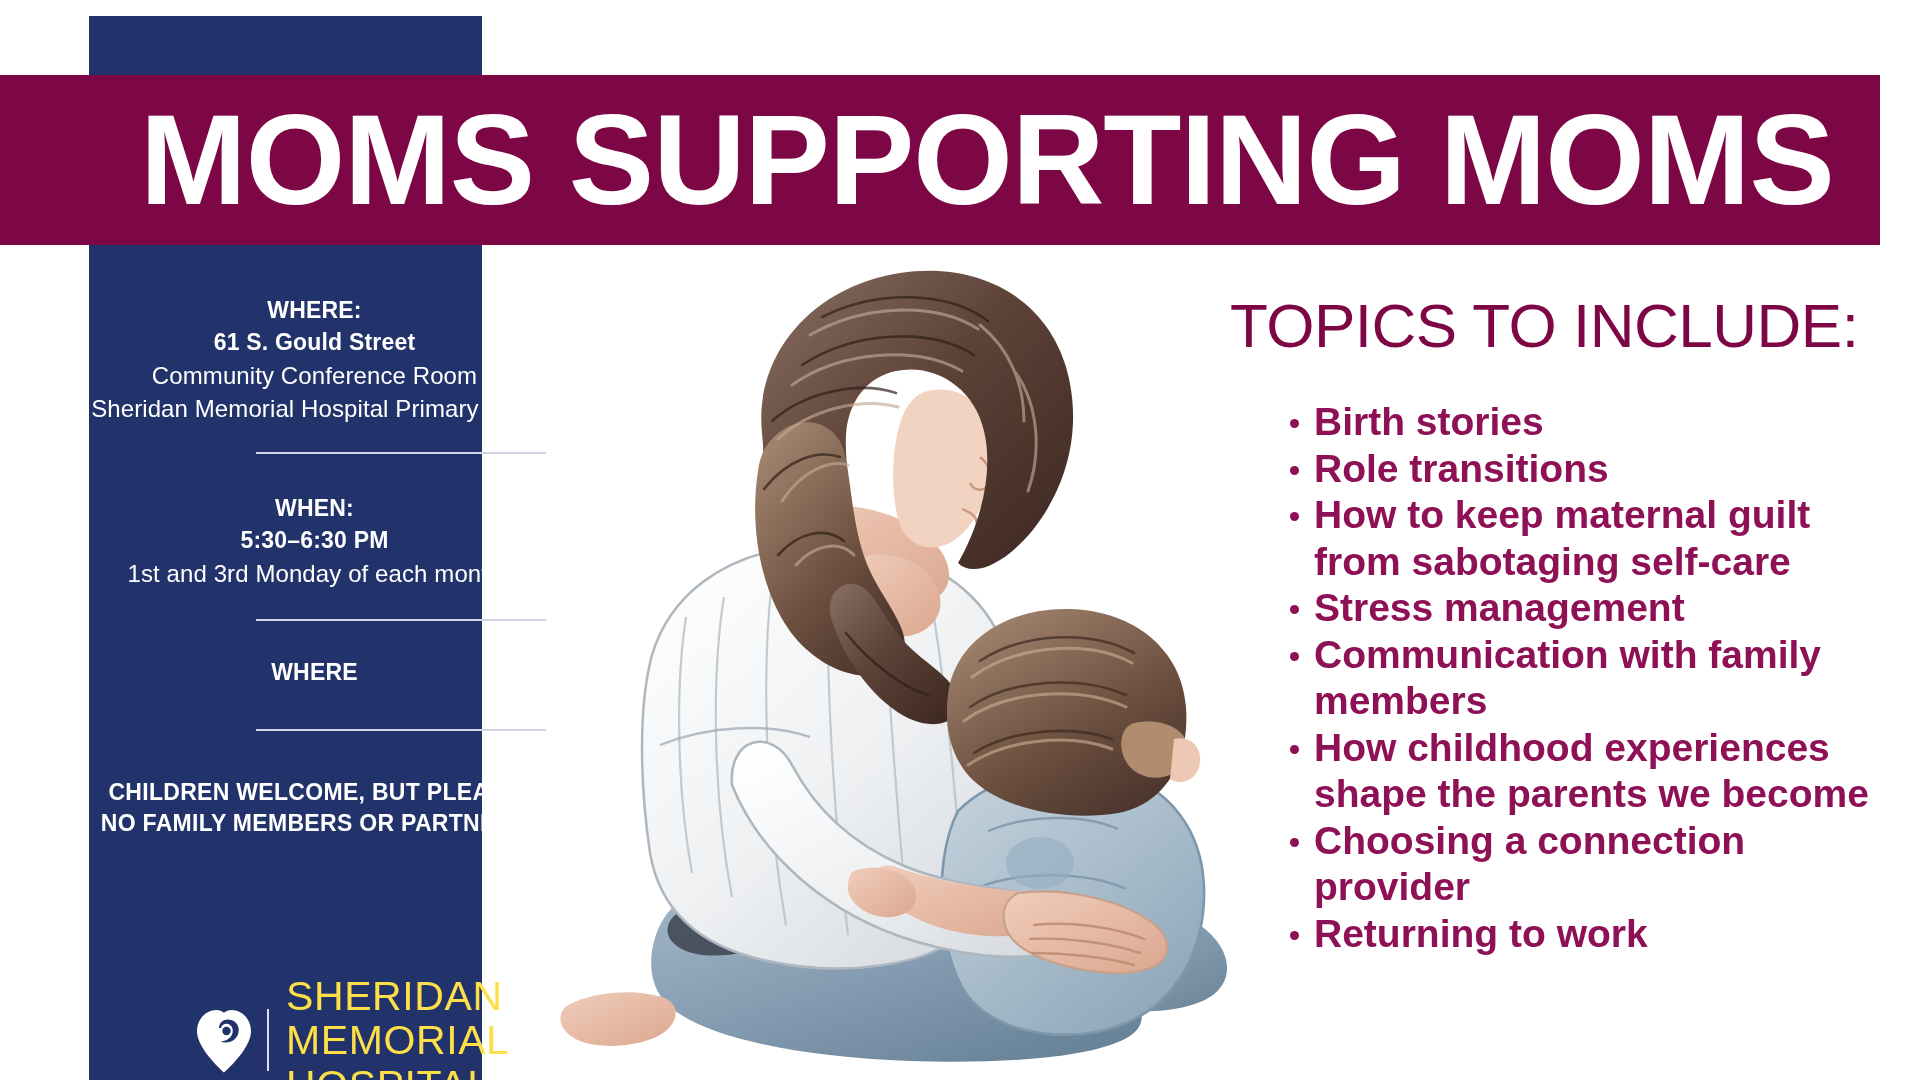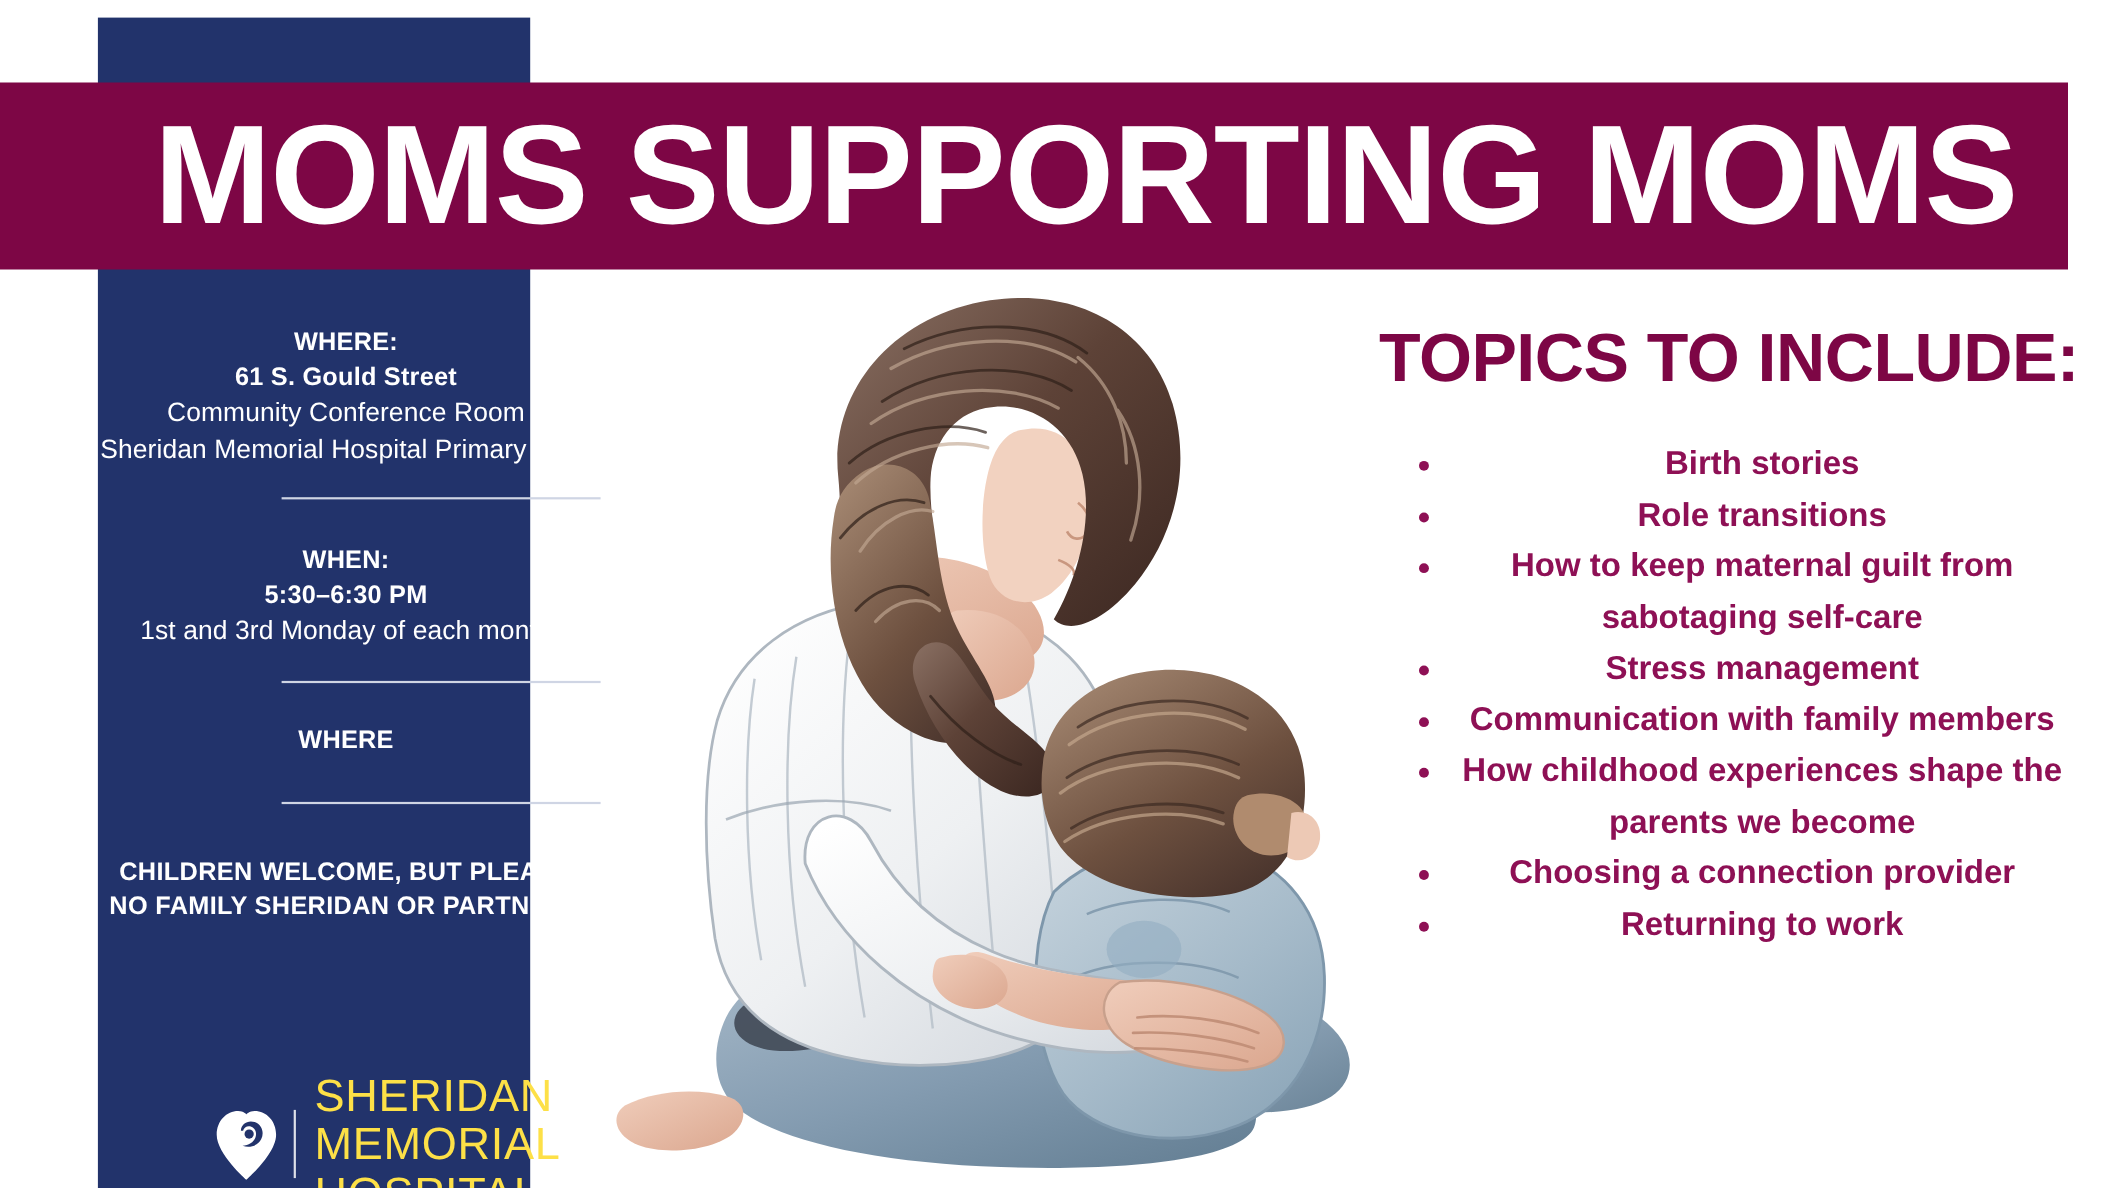--- a/index.html
+++ b/index.html
@@ -80,36 +80,34 @@
     z-index:3;
   }
   #illustration svg{display:block;width:100%;height:100%;}
 
   
   #topics{
     position:absolute;left:1230px;top:295px;width:660px;
     z-index:3;
   }
   #topics-heading{
-    color:#7D0645;font-size:62px;font-weight:bold;
+    color:#7D0645;font-size:62px;font-weight:normal;
     letter-spacing:-0.5px;line-height:1;margin:0 0 42px 0;
     white-space:nowrap;
-    text-align:right;
   }
   #topics-list{
     list-style:none;margin:0;padding:0;
   }
   #topics-list li{
     position:relative;
     color:#8E1055;
-    font-size:30px;font-weight:bold;
+    font-size:39px;font-weight:bold;
     line-height:46.5px;
     padding-left:84px;
     margin:0;
-    text-align:center;
   }
   #topics-list li::before{
     content:"";
     position:absolute;left:60px;top:20px;
     width:9px;height:9px;border-radius:50%;
     background:#8E1055;
   }
 </style>
 </head>
 <body>
@@ -129,21 +127,21 @@
     <div class="side-block side-bold" style="top:513px;">5:30–6:30 PM</div>
     <div class="side-block side-reg" style="top:546px;">1st and 3rd Monday of each month</div>
 
     <div class="divider" style="top:603px;"></div>
 
     <div class="side-block side-bold" style="top:645px;">WHERE</div>
 
     <div class="divider" style="top:713px;"></div>
 
     <div class="side-block side-caps" style="top:765px;">CHILDREN WELCOME, BUT PLEASE</div>
-    <div class="side-block side-caps" style="top:796px;">NO FAMILY SHERIDAN OR PARTNERS</div>
+    <div class="side-block side-caps" style="top:796px;">NO FAMILY MEMBERS OR PARTNERS</div>
 
     <div id="logo">
       <span id="logo-mark">
         <svg viewBox="0 0 58 66" xmlns="http://www.w3.org/2000/svg" aria-hidden="true">
           <path d="M29 65.5 C29 65.5 2 42 2 24.5 C2 12 11 3 21.5 3 C26.5 3 29 6 29 6 C29 6 31.5 3 36.5 3 C47 3 56 12 56 24.5 C56 42 29 65.5 29 65.5 Z" fill="#ffffff"></path>
           <path d="M24 21 C24 14.5 30.5 11 36.5 13 C43 15.2 45.5 22.5 42.5 28.5 C39.5 34.5 32 37 25.5 34.5 C31 34.2 35.5 31.5 37.2 27 C38.8 22.8 37 18.2 33 17 C29.8 16.1 26.6 17.8 26 21 Z" fill="#22336B"></path>
           <circle cx="31.5" cy="24" r="4.2" fill="#22336B"></circle>
         </svg>
       </span>
       <span id="logo-rule"></span>

